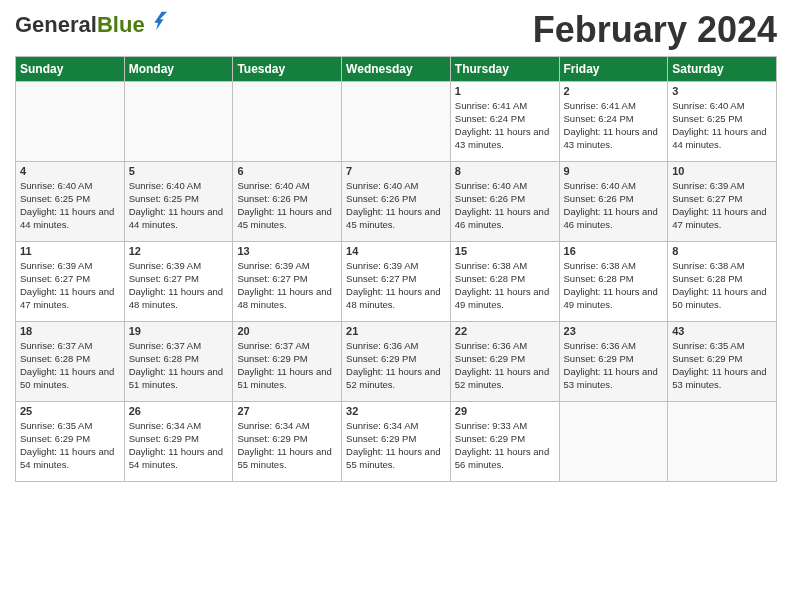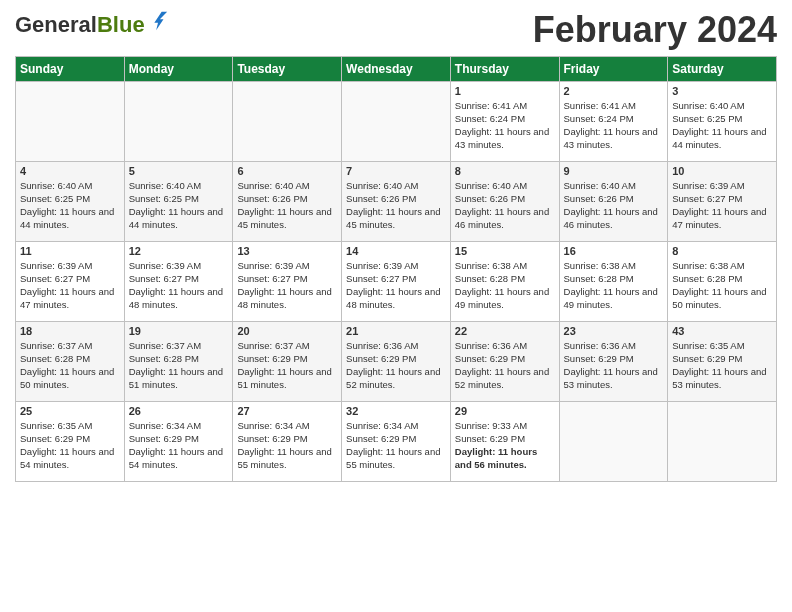--- a/index.html
+++ b/index.html
@@ -349,20 +349,20 @@
             <span style="display: block;">Sunrise: 6:34 AM</span>
             <span style="display: block;">Sunset: 6:29 PM</span>
             <span style="display: block;">Daylight: 11 hours and 55 minutes.</span>
           </div>
         </td>
         <td>
           <span class="day-number">29</span>
           <div class="day-info">
             <span style="display: block;">Sunrise: 9:33 AM</span>
             <span style="display: block;">Sunset: 6:29 PM</span>
-            <span style="display: block; font-weight: bold;">Daylight: 11 hours and 56 minutes.</span>
+            <span style="display: block;">Daylight: 11 hours and 56 minutes.</span>
           </div>
         </td>
         <td class="empty-cell"></td>
         <td class="empty-cell"></td>
       </tr>
     </tbody>
 </table>
 
 </body></html>

